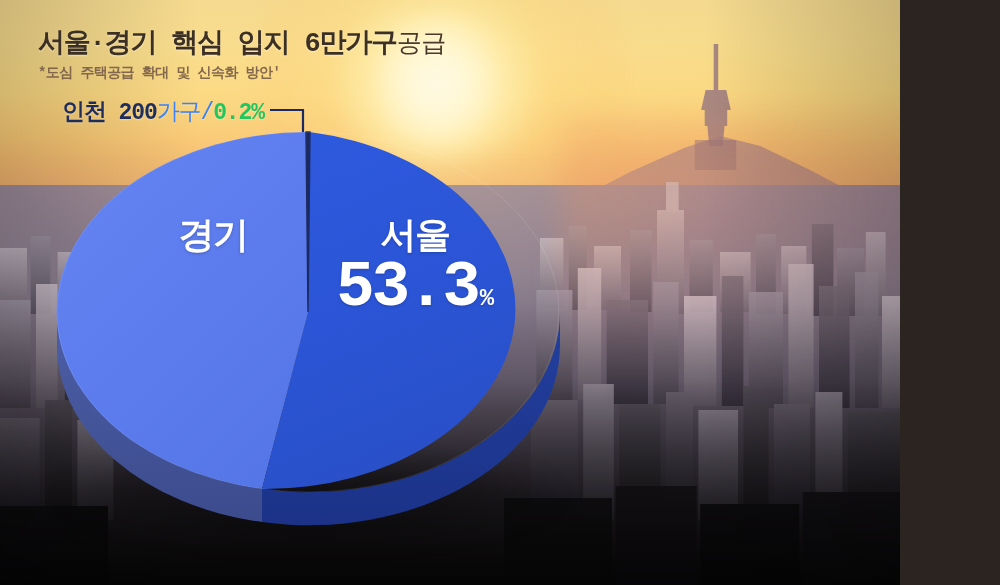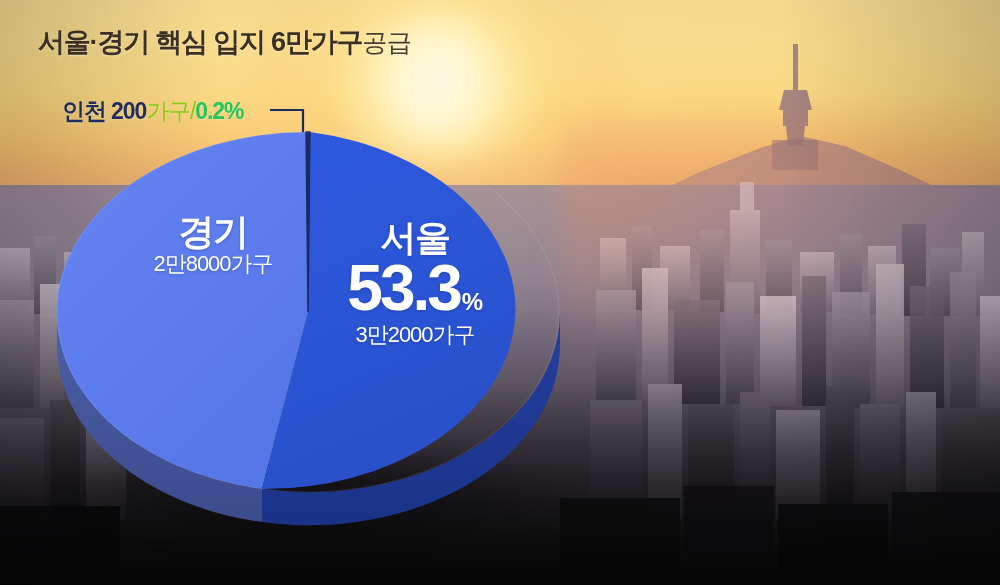--- a/index.html
+++ b/index.html
@@ -2,21 +2,21 @@
 <html><head>
 <meta charset="utf-8">
 <title>Infographic</title>
 <style>
   html,body{margin:0;padding:0;}
   body{
     width:1000px;height:585px;overflow:hidden;
     font-family:"Liberation Sans","DejaVu Sans",sans-serif;
     background:#2b2420;
   }
-  #stage{position:relative;width:1000px;height:585px;overflow:hidden;}
+  #stage{position:relative;width:900px;height:585px;overflow:hidden;font-family:Liberation Mono, monospace;}
 
   
   .bg{position:absolute;inset:0;overflow:hidden;}
   .bg-sky{
     position:absolute;left:0;top:0;width:1000px;height:330px;
     background:
       linear-gradient(180deg,
         #f4d98f 0%,
         #f8dc8c 14%,
         #fbd982 28%,
@@ -91,21 +91,21 @@
     position:absolute;left:38px;top:64px;
     font-size:14px;font-weight:bold;letter-spacing:-0.6px;
     color:#7a5f49;opacity:.92;white-space:nowrap;
   }
   .incheon{
     position:absolute;left:62px;top:96px;
     font-size:23px;font-weight:bold;letter-spacing:-1.1px;
     color:#1f2d5c;white-space:nowrap;
     text-shadow:0 1px 2px rgba(255,245,210,0.35);
   }
-  .incheon .thin{font-weight:normal;color:#84cc16;}
+  .incheon .thin{font-weight:normal;color:#3b82f6;}
   .incheon .pct{font-weight:bold;color:#22c55e;}
 
   
   .leader{position:absolute;left:268px;top:104px;width:60px;height:48px;}
 
   
   .pie-wrap{position:absolute;left:0;top:0;width:1000px;height:585px;}
   .pie-shadow{
     position:absolute;left:60px;top:440px;width:500px;height:110px;
     background:radial-gradient(ellipse at 50% 50%, rgba(0,0,0,0.46) 0%, rgba(0,0,0,0.22) 46%, rgba(0,0,0,0) 74%);
@@ -114,21 +114,21 @@
 
   
   .lbl{position:absolute;text-align:center;color:#ffffff;white-space:nowrap;
        text-shadow:0 1px 3px rgba(20,30,80,0.30);}
   .lbl .name{font-size:36px;font-weight:bold;letter-spacing:-1.5px;line-height:1;}
   .lbl .num{font-size:64px;font-weight:bold;letter-spacing:-3px;line-height:1.02;}
   .lbl .num .unit{font-size:24px;font-weight:bold;letter-spacing:-0.5px;vertical-align:baseline;margin-left:2px;}
   .lbl .sub{font-size:22px;font-weight:normal;letter-spacing:-1px;line-height:1.25;}
 
   #seoul-label{left:300px;top:220px;width:230px;}
-  #gyeonggi-label{left:108px;top:214px;width:210px;}
+  #gyeonggi-label{left:108px;top:220px;width:210px;}
 
   .watermark{
     position:absolute;right:22px;bottom:22px;
     font-size:20px;font-weight:bold;letter-spacing:1px;
     color:rgba(235,230,232,0.30);
   }
 </style>
 </head>
 <body>
 
@@ -258,20 +258,21 @@
     </svg>
 
     <div class="bg-warm"></div>
     <div class="bg-vignette"></div>
   </div>
 
   <div class="title">
     <span>서울·경기 핵심 입지 6만가구</span><span class="light">공급</span>
   </div>
 
+  <div class="subtitle">*도심 주택공급 확대 및 신속화 방안'</div>
 
   <div class="incheon">
     <span>인천</span>
     <span>200</span><span class="thin">가구</span><span class="thin">/</span><span class="pct">0.2%</span>
   </div>
 
   <svg class="leader" viewBox="0 0 60 48">
     <path d="M2,6 L35,6 L35,48" fill="none" stroke="#1B2A62" stroke-width="2.2"></path>
   </svg>
 
@@ -309,23 +310,21 @@
       <path d="M 308,312 L 262,489 A 251,180 0 0 0 310,132 Z" fill="url(#seoulTop)"></path>
 
       <path d="M 308,312 L 306,132 L 310,132 Z" fill="#1B2A62" stroke="#1B2A62" stroke-width="1.4"></path>
 
       <ellipse cx="308" cy="312" rx="251" ry="180" fill="none" stroke="rgba(255,255,255,0.10)" stroke-width="1"></ellipse>
     </svg>
   </div>
 
   <div class="lbl" id="gyeonggi-label">
     <div class="name">경기</div>
-    <div class="sub">2만8000가구</div>
   </div>
 
   <div class="lbl" id="seoul-label">
     <div class="name">서울</div>
     <div class="num"><span>53.3</span><span class="unit">%</span></div>
-    <div class="sub">3만2000가구</div>
   </div>
 
 
 </div>
 
 </body></html>

